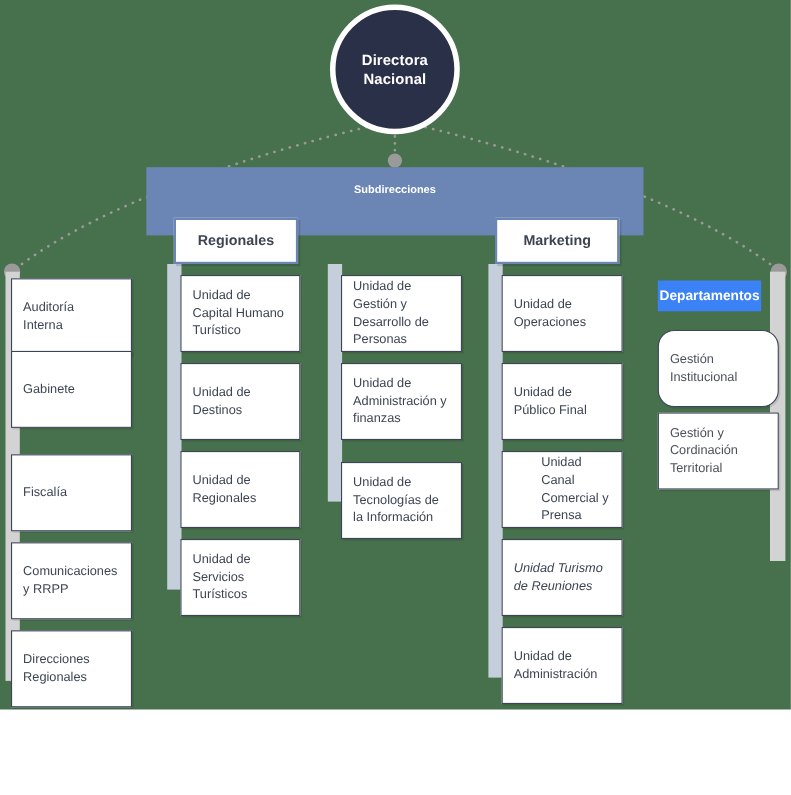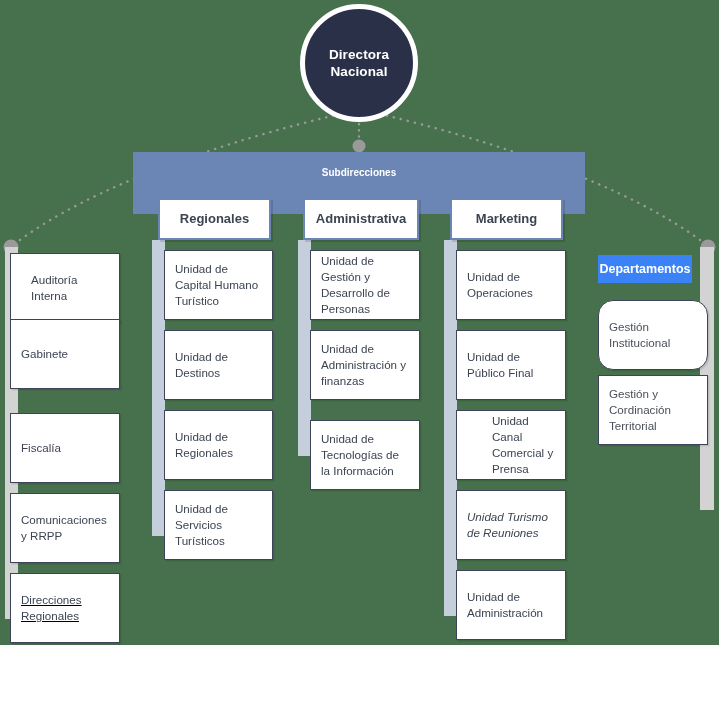--- a/index.html
+++ b/index.html
@@ -154,21 +154,21 @@
   <div class="band-dep">
     <div class="band-title">Departamentos</div>
   </div>
 
   <div class="spine spine-grey" style="left:5px; top:247px; width:13px; height:372px;"></div>
   <div class="spine spine-blue" style="left:152px; top:240px; width:13px; height:296px;"></div>
   <div class="spine spine-blue" style="left:298px; top:240px; width:13px; height:216px;"></div>
   <div class="spine spine-blue" style="left:444px; top:240px; width:13px; height:376px;"></div>
   <div class="spine spine-grey" style="left:700px; top:247px; width:14px; height:263px;"></div>
 
-  <div class="node" style="left:10px; top:253px; width:110px; height:70px;padding-left:10px;">
+  <div class="node" style="left:10px; top:253px; width:110px; height:70px;">
     <div class="label">
       <span>Auditoría</span><br>
       <span>Interna</span>
     </div>
   </div>
   <div class="node" style="left:10px; top:319px; width:110px; height:70px;">
     <div class="label">
       <span>Gabinete</span>
     </div>
   </div>
@@ -176,32 +176,29 @@
     <div class="label">
       <span>Fiscalía</span>
     </div>
   </div>
   <div class="node" style="left:10px; top:493px; width:110px; height:70px;">
     <div class="label">
       <span>Comunicaciones</span><br>
       <span>y RRPP</span>
     </div>
   </div>
-  <div class="node" style="left:10px; top:573px; width:110px; height:70px;text-decoration:underline;">
+  <div class="node" style="left:10px; top:573px; width:110px; height:70px;">
     <div class="label">
       <span>Direcciones</span><br>
       <span>Regionales</span>
     </div>
   </div>
 
   <div class="node node-head" style="left:158px; top:198px; width:113px; height:42px;">
     <div class="label">Regionales</div>
-  </div>
-  <div class="node node-head" style="left:303px; top:198px; width:116px; height:42px;">
-    <div class="label">Administrativa</div>
   </div>
   <div class="node node-head" style="left:450px; top:198px; width:113px; height:42px;">
     <div class="label">Marketing</div>
   </div>
 
   <div class="node" style="left:164px; top:250px; width:109px; height:70px;">
     <div class="label">
       <span>Unidad de</span><br>
       <span>Capital Humano</span><br>
       <span>Turístico</span>

